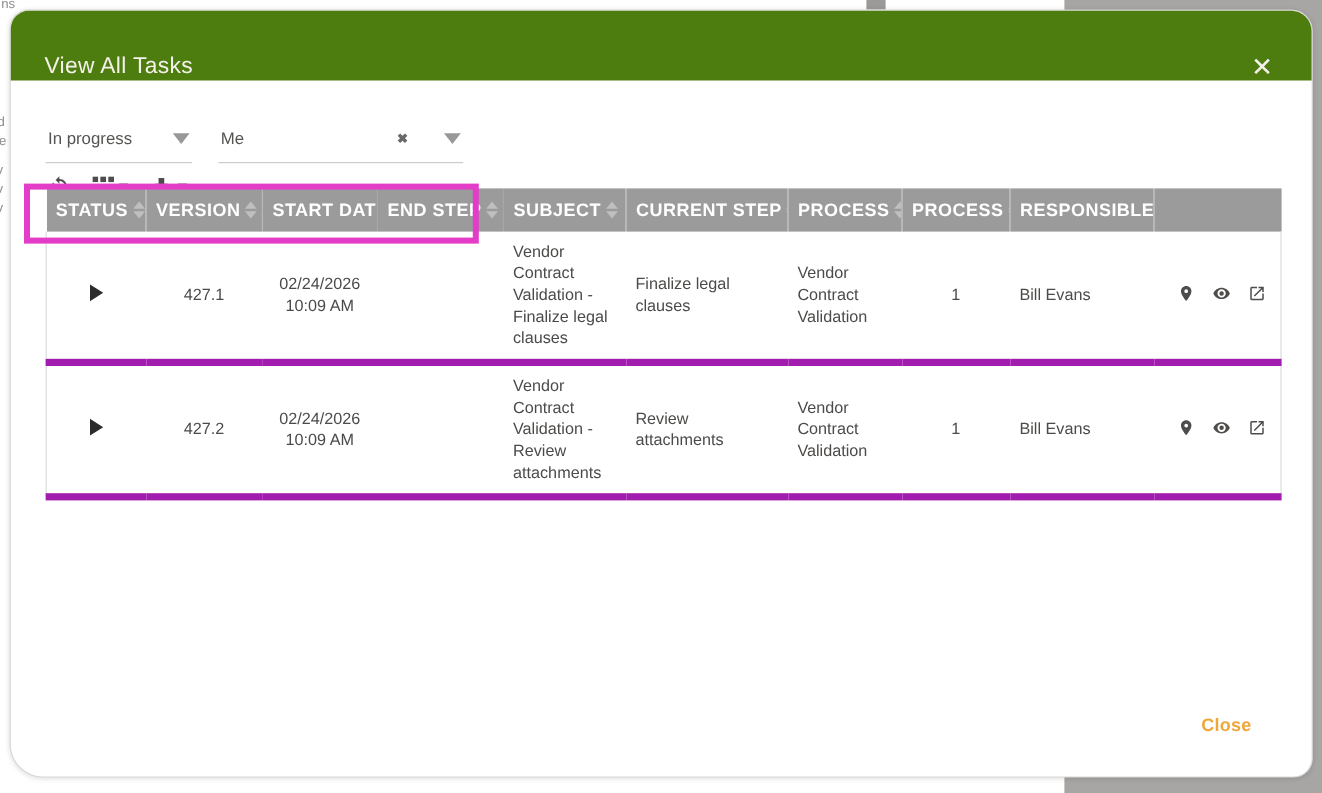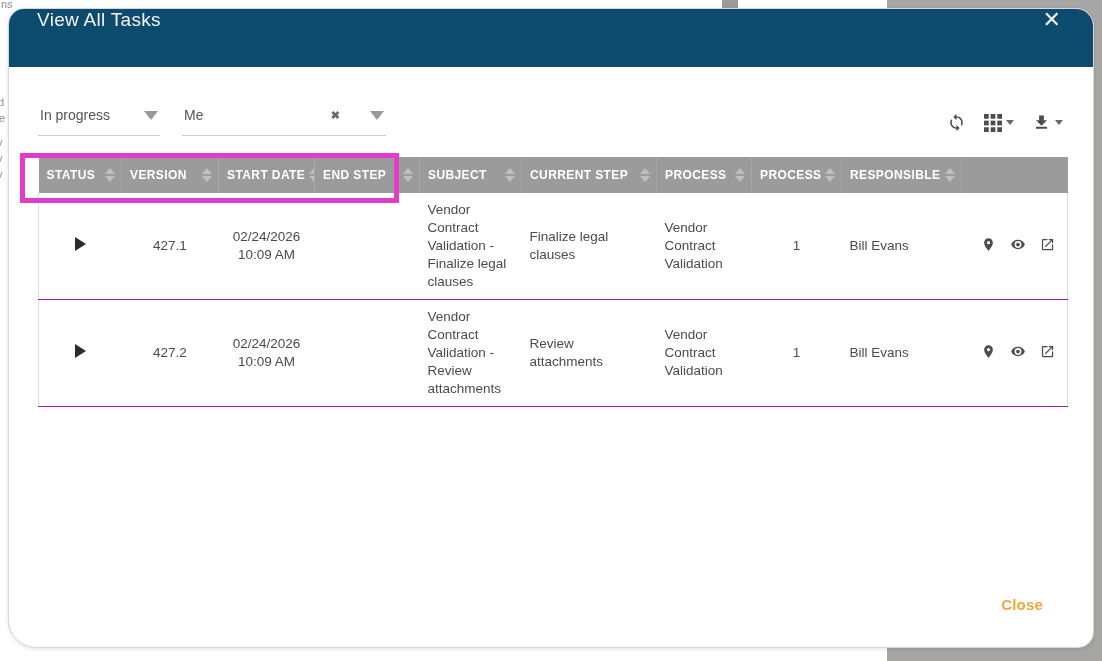--- a/index.html
+++ b/index.html
@@ -17,33 +17,33 @@
   .frag-3 { left:-3px; top:136px; }
   .frag-4 { left:-3px; top:152px; }
   .frag-5 { left:-3px; top:168px; }
 
   
   .modal { position:absolute; left:8px; top:8px; width:1086px; height:640px;
     background:#ffffff; border:1px solid #d9d8d6;
     border-radius:16px 18px 16px 28px; display:flex; flex-direction:column;
     box-shadow:0 1px 4px rgba(0,0,0,0.12); }
 
-  .modal-header { height:58px; flex:0 0 58px; background:#0c4a6e;
-    border-radius:15px 17px 0 0; display:flex; align-items:flex-start;
+  .modal-header { height:58px; flex:0 0 58px; background:#4d7c0f;
+    border-radius:15px 17px 0 0; display:flex; align-items:flex-end;
     justify-content:space-between; padding:0 30px 0 28px; }
   .modal-title { color:#f4f1ea; font-size:19px; font-weight:500; letter-spacing:0.3px; }
   .header-close { color:#f4f1ea; font-size:22px; line-height:22px; cursor:pointer;
     background:none; border:none; font-family:inherit; padding:0 2px; }
 
   .modal-body { flex:1; display:flex; flex-direction:column; padding:0 28px 0 29px;
     position:relative; }
 
   
   .filter-row { margin-top:36px; height:48px; display:flex; align-items:flex-start;
-    justify-content:space-between; }
+    justify-content:space-between;flex-direction:column; }
   .filters { display:flex; gap:22px; }
   .select { display:flex; align-items:center; border-bottom:1px solid #cccccc;
     padding:4px 2px 12px 2px; cursor:pointer; color:#565452; font-size:14px; }
   .select-status { width:122px; }
   .select-assignee { width:204px;gap:16px; }
   .select .val { flex:1; }
   .caret-down { width:0; height:0; border-left:7px solid transparent;
     border-right:7px solid transparent; border-top:9px solid #9a9896; margin-left:6px; }
   .clear-x { color:#6b6967; font-size:11px; font-weight:bold; margin-right:8px; cursor:pointer; }
 
@@ -54,32 +54,32 @@
   .mini-caret { width:0; height:0; border-left:4px solid transparent;
     border-right:4px solid transparent; border-top:5px solid #6b6967; }
 
   
   .annotation { position:absolute; left:11px; top:86px; width:379px; height:50px;
     border:5px solid #e23cc9; pointer-events:none; }
 
   
   .grid { margin-top:6px; border-collapse:collapse; table-layout:fixed; width:1029px;
     font-size:13.5px; color:#4d4b49; }
-  .grid thead th { background:#9b9b9b; color:#ffffff; font-size:12px; font-weight:bold;
+  .grid thead th { background:#9b9b9b; color:#ffffff; font-size:15px; font-weight:bold;
     letter-spacing:0.4px; text-align:right; height:36px; padding:0 6px 0 8px;
     border-left:1px solid #a7a7a7; white-space:nowrap; overflow:hidden; }
   .grid thead th:first-child { border-left:none; }
   .th-inner { display:flex; align-items:center; justify-content:space-between; }
   .sort { display:inline-flex; flex-direction:column; gap:2px; margin-left:4px; }
   .sort .up { width:0; height:0; border-left:5px solid transparent;
     border-right:5px solid transparent; border-bottom:6px solid #bfbfbf; }
   .sort .dn { width:0; height:0; border-left:5px solid transparent;
     border-right:5px solid transparent; border-top:6px solid #bfbfbf; }
 
-  .grid tbody td { border-bottom:1px solid #a21caf; vertical-align:middle;
+  .grid tbody td { border-bottom:6px solid #a21caf; vertical-align:middle;
     padding:8px 8px; line-height:18px; }
   .grid tbody tr td:first-child { border-left:1px solid #dddddd; }
   .grid tbody tr td:last-child { border-right:1px solid #dddddd; }
   .td-center { text-align:center; }
   .play { width:0; height:0; border-top:7px solid transparent;
     border-bottom:7px solid transparent; border-left:11px solid #2e2c2a;
     display:inline-block; cursor:pointer; }
   .row-actions { display:flex; align-items:center; justify-content:flex-end;
     gap:13px; padding-right:4px; }
   .row-actions .act { background:none; border:none; padding:0; cursor:pointer; display:block; }

